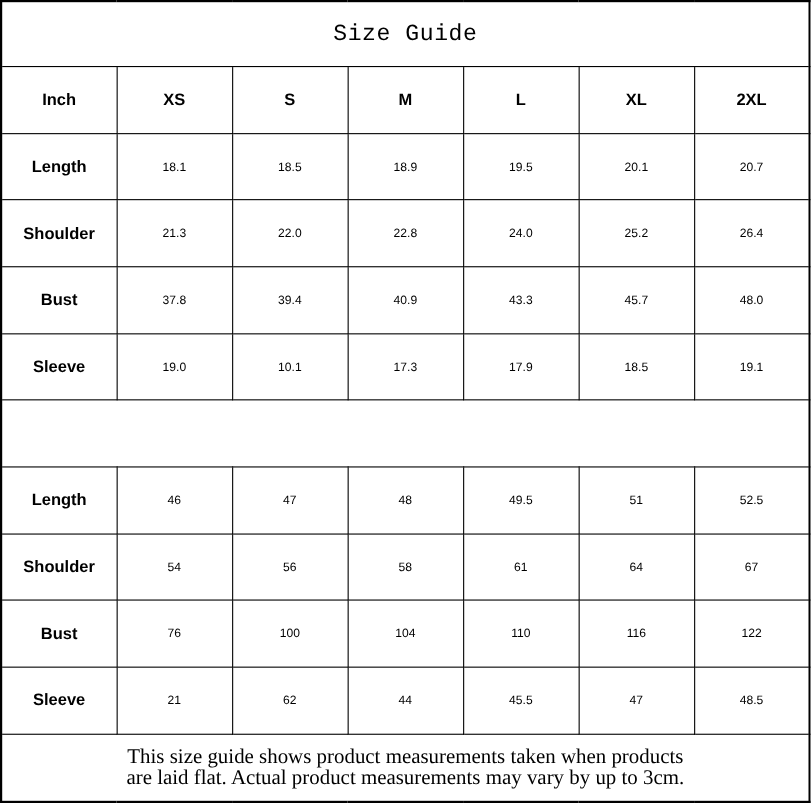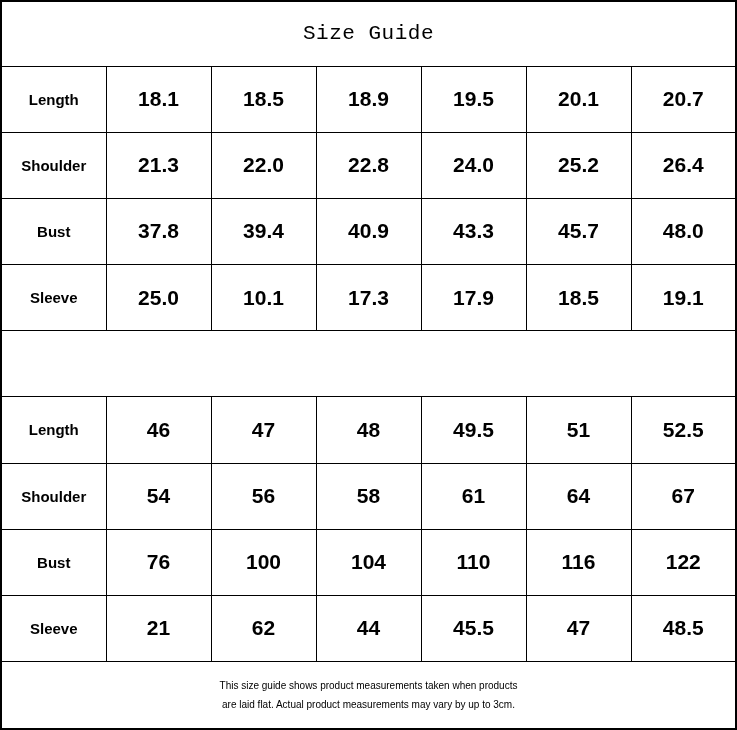--- a/index.html
+++ b/index.html
@@ -32,41 +32,50 @@
     font-family: "Liberation Mono", monospace;
     font-weight: normal;
     font-size: 21px;
     letter-spacing: 0.5px;
   }
   td.hdr {
     font-weight: bold;
     font-size: 15px;
   }
   td.val {
-    font-weight: bold;
-    font-size: 21px;
+    font-weight: normal;
+    font-size: 11px;
   }
   td.spacer-cell { }
   td.footer-cell {
-    font-family: Liberation Sans, sans-serif;
-    font-size: 10px;
+    font-family: Liberation Serif, serif;
+    font-size: 19px;
     line-height: 19px;
   }
 </style>
 </head>
 <body>
 
 <div class="page">
   <table class="size-guide">
 
     <tbody>
         <tr class="title-row">
       <td class="title-cell" colspan="7">Size Guide</td>
     </tr>
 
+    <tr class="grid-row">
+      <td class="hdr">Inch</td>
+      <td class="hdr">XS</td>
+      <td class="hdr">S</td>
+      <td class="hdr">M</td>
+      <td class="hdr">L</td>
+      <td class="hdr">XL</td>
+      <td class="hdr">2XL</td>
+    </tr>
 
     <tr class="grid-row">
       <td class="hdr">Length</td>
       <td class="val">18.1</td>
       <td class="val">18.5</td>
       <td class="val">18.9</td>
       <td class="val">19.5</td>
       <td class="val">20.1</td>
       <td class="val">20.7</td>
     </tr>
@@ -86,21 +95,21 @@
       <td class="val">37.8</td>
       <td class="val">39.4</td>
       <td class="val">40.9</td>
       <td class="val">43.3</td>
       <td class="val">45.7</td>
       <td class="val">48.0</td>
     </tr>
 
     <tr class="grid-row">
       <td class="hdr">Sleeve</td>
-      <td class="val">25.0</td>
+      <td class="val">19.0</td>
       <td class="val">10.1</td>
       <td class="val">17.3</td>
       <td class="val">17.9</td>
       <td class="val">18.5</td>
       <td class="val">19.1</td>
     </tr>
 
     <tr class="grid-row">
       <td class="spacer-cell" colspan="7"></td>
     </tr>

